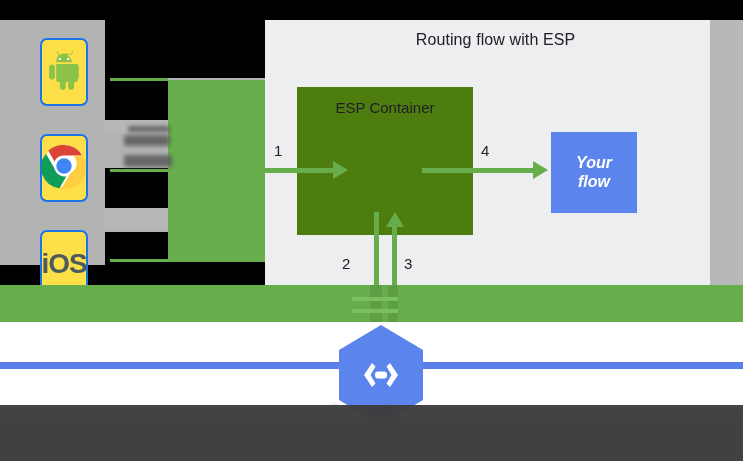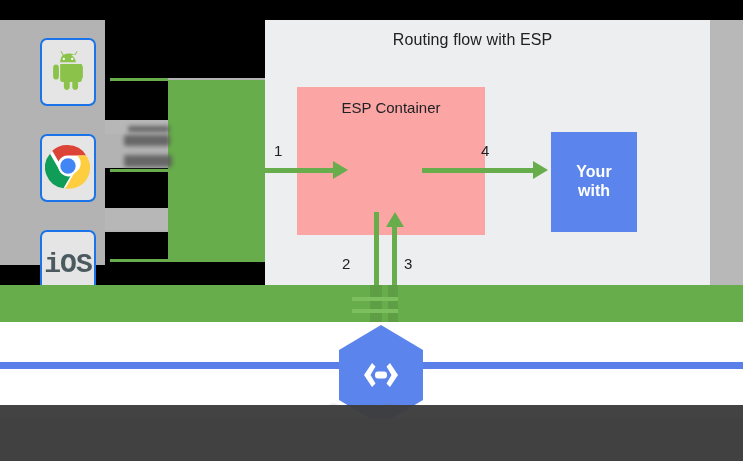--- a/index.html
+++ b/index.html
@@ -9,48 +9,48 @@
     font-family:"Liberation Sans","DejaVu Sans",sans-serif;
   }
   .stage{position:absolute;inset:0;width:743px;height:461px;overflow:hidden;background:#ffffff;}
 
   
   .topbar{position:absolute;left:0;top:0;width:743px;height:20px;background:#000000;}
   .left-gray{position:absolute;left:0;top:20px;width:265px;height:265px;background:#b3b3b3;}
   .right-gray{position:absolute;left:710px;top:20px;width:33px;height:265px;background:#b8b8b8;}
   .panel{position:absolute;left:265px;top:20px;width:445px;height:265px;background:#eceef0;}
   .panel-title{
-    position:absolute;left:250px;top:25px;width:445px;height:30px;
+    position:absolute;left:273px;top:25px;width:445px;height:30px;
     display:flex;align-items:center;justify-content:center;
     font-size:16px;color:#202124;letter-spacing:.1px;
   }
 
   .green-band{position:absolute;left:0;top:285px;width:743px;height:37px;background:#67ad4b;}
   .white-mid{position:absolute;left:0;top:322px;width:743px;height:98px;background:#ffffff;}
   .blue-line{position:absolute;left:0;top:362px;width:743px;height:7px;background:#5b7fe8;}
   .bottombar{position:absolute;left:0;top:418px;width:743px;height:43px;background:#414141;}
   .bottombar2{position:absolute;left:0;top:405px;width:743px;height:14px;background:#3d3d3d;opacity:.97;}
 
   
   .green-block{position:absolute;left:168px;top:80px;width:97px;height:182px;background:#67ad4b;}
   .occl{position:absolute;background:#000000;}
   .blurtext{position:absolute;background:#5a5a5a;border-radius:2px;filter:blur(2px);opacity:.85;}
   .grayline{position:absolute;background:#b7b7b7;}
   .greenline{position:absolute;background:#67ad4b;}
 
   
   .devcard{
-    position:absolute;width:56px;height:68px;background:#e5e5e5;
+    position:absolute;width:48px;height:68px;background:#fde047;
     border:2px solid #1a73e8;border-radius:7px;box-sizing:border-box;
-    display:flex;align-items:center;justify-content:center;font-family:Liberation Mono, monospace;
+    display:flex;align-items:center;justify-content:center;
   }
   .ios-text{font-size:28px;font-weight:bold;color:#4a5a5f;letter-spacing:-1px;}
 
   
-  .subcontainer{position:absolute;background:#fca5a5;padding-left:12px;}
+  .subcontainer{position:absolute;background:#4d7c0f;}
   .sub-label{
     position:absolute;text-align:center;font-size:15px;color:#202124;
     width:100%;left:0;top:12px;
   }
   .codebox{
     position:absolute;background:#5b85ec;
     display:flex;align-items:center;justify-content:center;
     color:#ffffff;font-weight:bold;text-align:center;line-height:1.18;
   }
   .codebox.esp{font-size:17px;}
@@ -140,24 +140,24 @@
   </div>
 
   <div class="devcard" style="left:40px;top:230px;">
     <span class="ios-text">iOS</span>
   </div>
 
   <div class="subcontainer" style="left:297px;top:87px;width:176px;height:148px;">
     <div class="sub-label">ESP Container</div>
   </div>
 
-  <div class="codebox yours" style="left:551px;top:132px;width:86px;height:100px;">
+  <div class="codebox yours" style="left:551px;top:132px;width:86px;height:81px;font-style:italic;">
     <span>
       <span>Your</span><br>
-      <span>with</span>
+      <span>flow</span>
     </span>
   </div>
 
   <div class="hline" style="left:262px;top:168px;width:76px;"></div>
   <div class="arrowR" style="left:333px;top:161px;"></div>
   <div class="num" style="left:274px;top:142px;">1</div>
 
   <div class="hline" style="left:422px;top:168px;width:118px;"></div>
   <div class="arrowR" style="left:533px;top:161px;"></div>
   <div class="num" style="left:481px;top:142px;">4</div>

